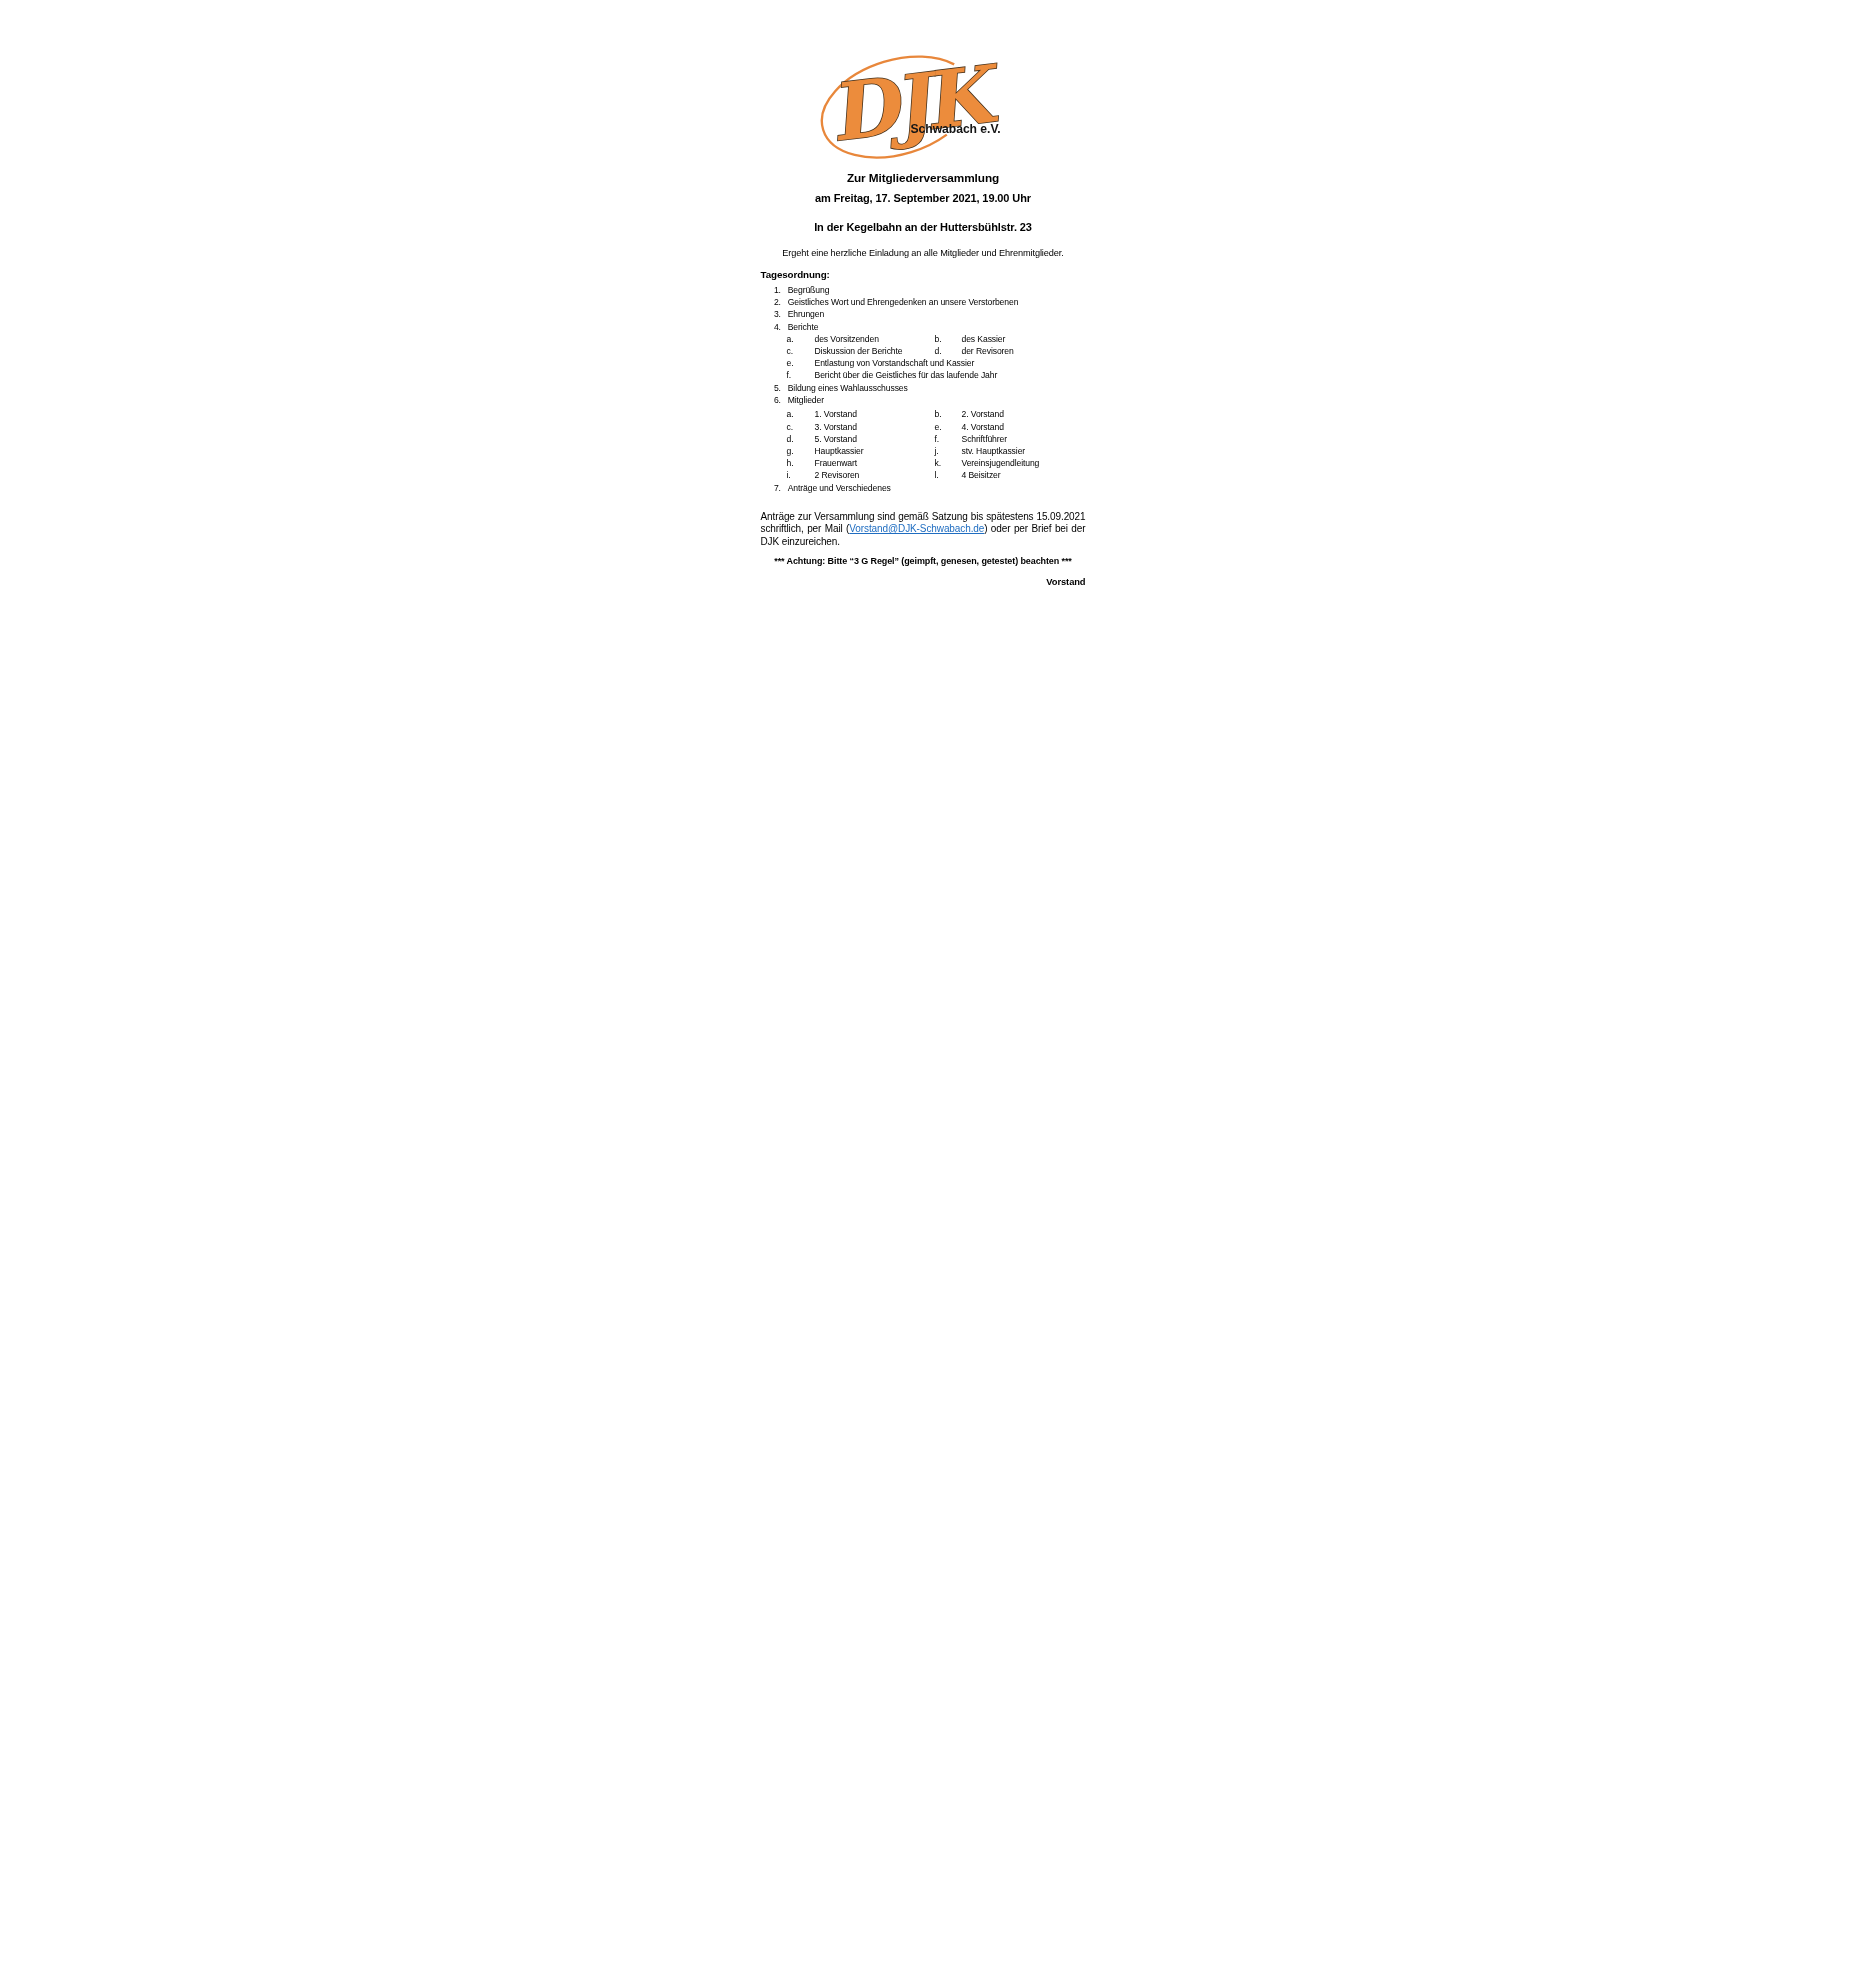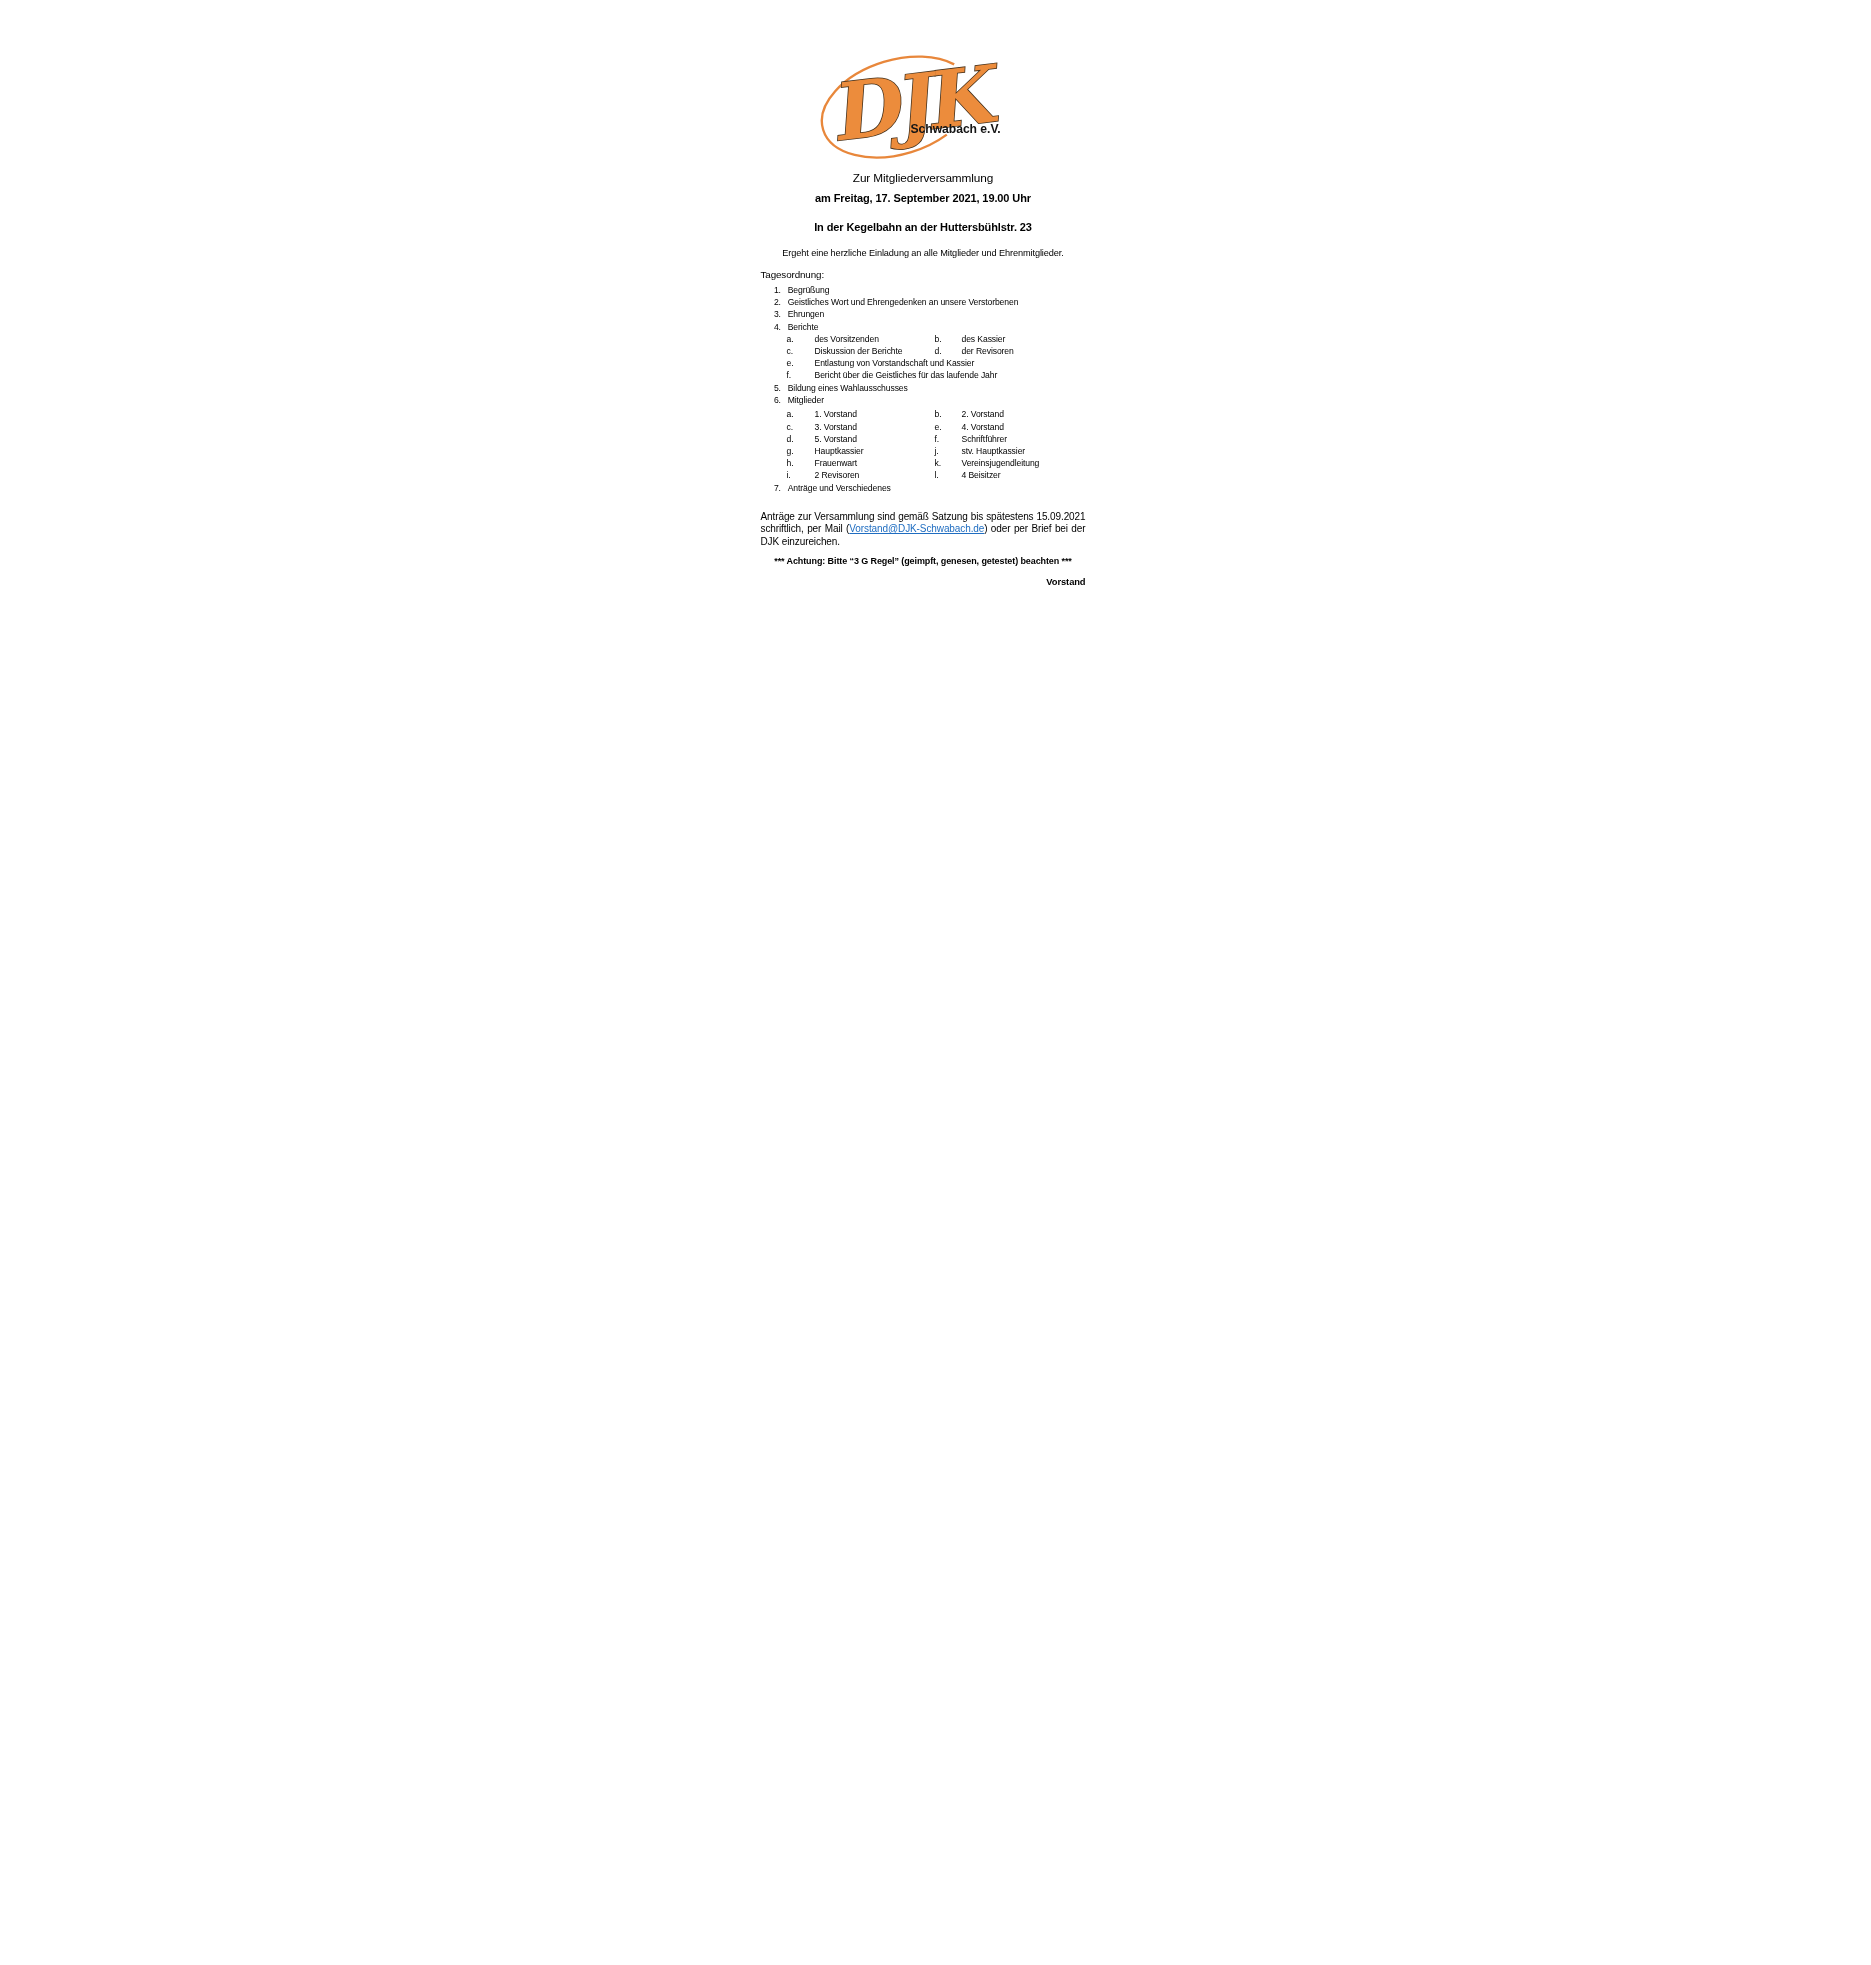--- a/index.html
+++ b/index.html
@@ -23,21 +23,21 @@
     height: 118px;
   }
   .content {
     margin-left: 59px;
     width: 325px;
     padding-top: 171px;
   }
   .title {
     margin: 0;
     font-size: 11.8px;
-    font-weight: normal;
+    font-weight: bold;
     text-align: center;
     line-height: 1.25;
   }
   .date-line {
     margin: 14px;
     font-size: 11px;
     font-weight: bold;
     text-align: center;
     line-height: 1.3;
   }
@@ -45,21 +45,21 @@
   .date-line.second { margin-top: 0.8px; }
   .invite-line {
     margin: 2px 0 0 0;
     font-size: 9.2px;
     text-align: center;
     line-height: 1.3;
   }
   .agenda-heading {
     margin: 9.4px 0 3.1px 0;
     font-size: 9.8px;
-    font-weight: normal;
+    font-weight: bold;
     line-height: 1.2;
   }
   .num-item {
     display: flex;
     margin-left: 13.4px;
     font-size: 8.6px;
     line-height: 12.2px;
   }
   .num-item .num { width: 13.8px; flex: none; }
   .num-item .txt { flex: 1; }

